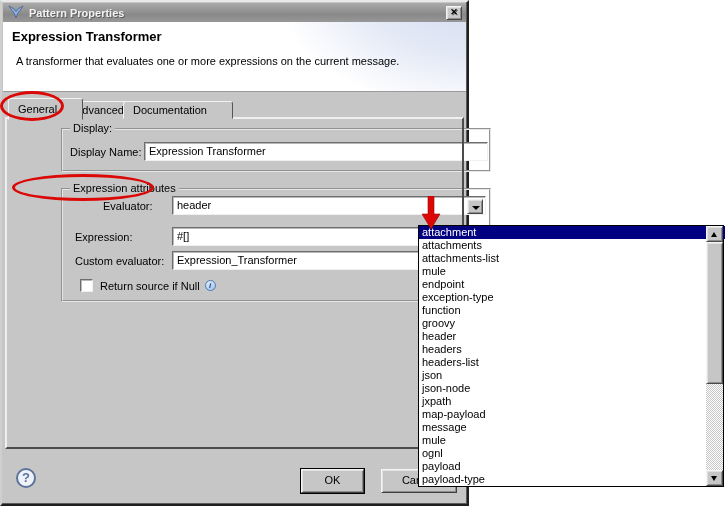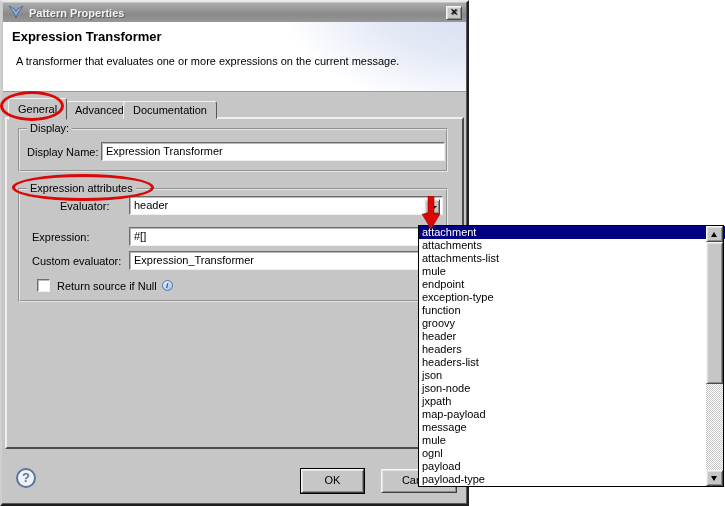--- a/index.html
+++ b/index.html
@@ -50,37 +50,37 @@
   }
   .banner h1 { position:absolute; left:9px; top:7px; font-size:13px; font-weight:bold; }
   .banner p  { position:absolute; left:13px; top:33px; font-size:11px; }
 
   
   .tab {
     position:absolute; height:18px; top:99px;
     background:#c6c6c6;
     border:1px solid; border-color:#f2f2f2 #565656 #c6c6c6 #f2f2f2;
     border-radius:3px 3px 0 0;
-    padding:2px 9px 0 9px;
+    padding:2px 25px 0 9px;
     z-index:2; cursor:default; white-space:nowrap;
   }
   .tab.selected { top:96px; height:22px; padding-top:4px; z-index:4; }
   .tab-general { left:6px; }
   .tab-advanced { left:63px; }
   .tab-documentation { left:121px; }
 
   
   .tab-panel {
     position:absolute; left:3px; top:115px; width:459px; height:332px;
     border:2px solid; border-color:#efefef #4c4c4c #4c4c4c #efefef;
     z-index:1;
   }
 
   
-  .group { position:absolute; border:2px groove #e6e6e6; }
+  .group { position:absolute; border:2px groove #e6e6e6;margin-left:43px; }
   .group-label {
     position:absolute; top:-8px; left:7px;
     background:#c6c6c6; padding:0 3px; white-space:nowrap;
   }
   .group-display { left:16px; top:126px; width:430px; height:44px; }
   .group-expression { left:16px; top:186px; width:430px; height:114px; }
 
   .field-label { position:absolute; white-space:nowrap; }
 
   .sunken {

